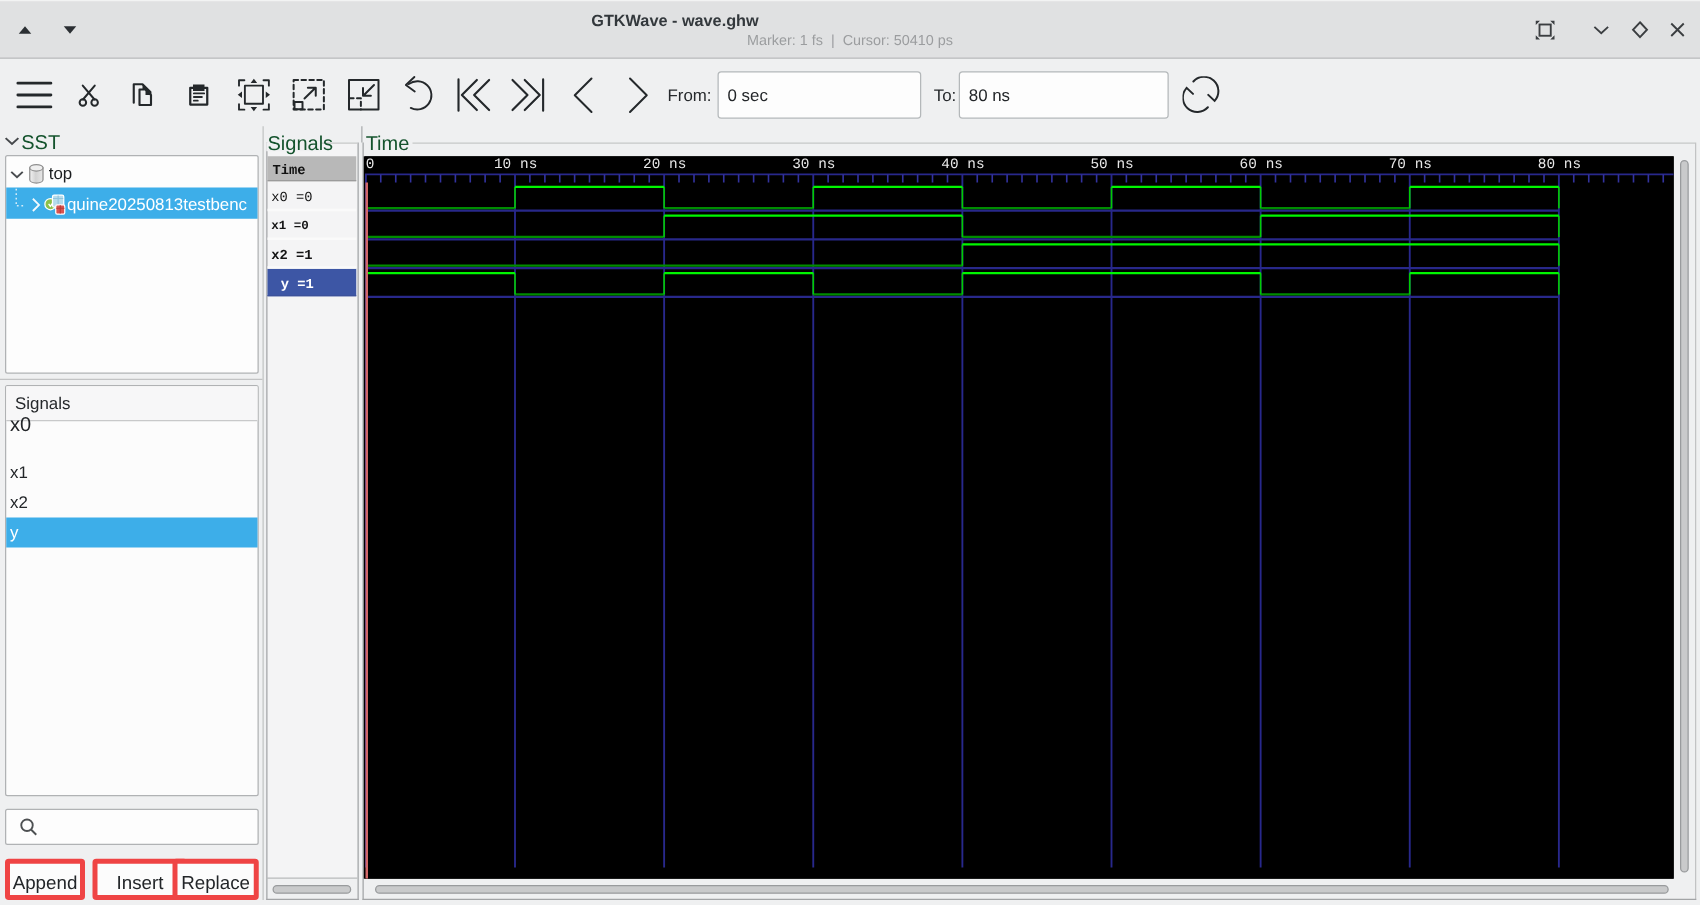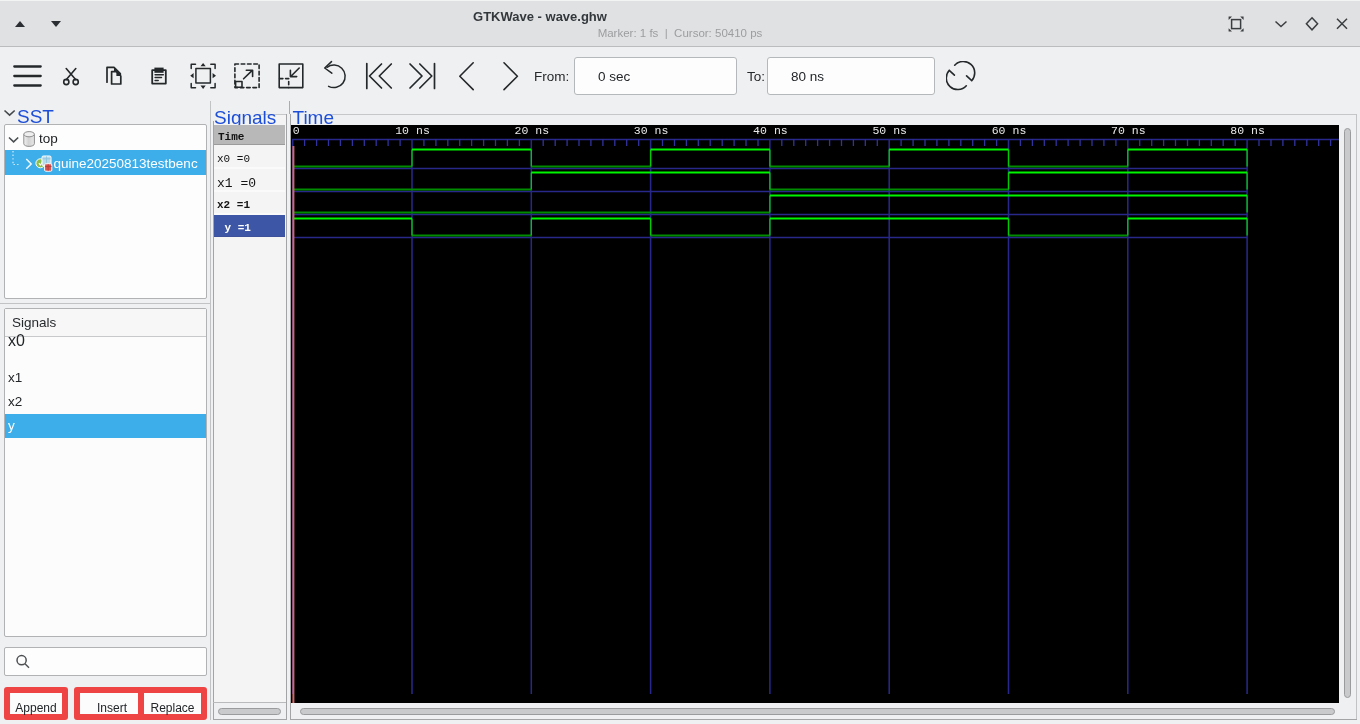--- a/index.html
+++ b/index.html
@@ -3,24 +3,24 @@
 *{margin:0;padding:0;box-sizing:border-box}
 html,body{width:1360px;height:724px;overflow:hidden}
 body{font-family:"Liberation Sans",sans-serif;background:#eff0f1;position:relative;color:#232629}
 .abs{position:absolute}
 .titlebar{left:0;top:0;width:1360px;height:47px;background:#e0e1e2;border-top:1px solid #f2f3f3;border-bottom:1px solid #bbbcbd}
 .title{left:0;top:8.5px;width:1080px;text-align:center;font-size:13px;font-weight:bold;color:#33383c}
 .subtitle{left:0;top:26.5px;width:1360px;text-align:center;font-size:11.5px;color:#9b9d9f}
 .tri-up{left:15px;top:21px;width:0;height:0;border-left:5.5px solid transparent;border-right:5.5px solid transparent;border-bottom:6px solid #2b2f33}
 .tri-dn{left:51px;top:21px;width:0;height:0;border-left:5.5px solid transparent;border-right:5.5px solid transparent;border-top:6px solid #2b2f33}
 .lbl{font-size:13.5px;color:#26292c}
-.input{background:#fdfdfd;border:1px solid #b4b8ba;border-radius:3px;font-size:13.5px;color:#232629;line-height:37px;padding-left:23px}
-.panelabel{font-size:19px;color:#1d4ed8}
+.input{background:#fdfdfd;border:1px solid #b4b8ba;border-radius:3px;font-size:13.5px;color:#232629;line-height:37px;padding-left:7px}
+.panelabel{font-size:16px;color:#14532d}
 .whitebox{background:#fdfdfd;border:1px solid #b0b2b4;border-radius:2px}
-.btn{position:absolute;background:#fcfcfc;border:6px solid #ef4444;border-radius:3px;font-size:12px;color:#232629;text-align:center;height:33px;line-height:31px}
+.btn{position:absolute;background:#fcfcfc;border:4px solid #ef4444;border-radius:3px;font-size:15px;color:#232629;text-align:center;height:33px;line-height:31px}
 .mono{font-family:"Liberation Mono",monospace}
 </style></head><body>
 
 <div class="abs titlebar"></div>
 <div class="abs tri-up"></div>
 <div class="abs tri-dn"></div>
 <div class="abs title">GTKWave - wave.ghw</div>
 <div class="abs subtitle">Marker: 1 fs&nbsp; | &nbsp;Cursor: 50410 ps</div>
 <svg width="140" height="20" viewBox="0 0 140 20" style="position:absolute;left:1223px;top:14px">
     <g fill="none" stroke="#3b3e41" stroke-width="1.5">
@@ -127,21 +127,21 @@
 <div class="abs" style="left:213.3px;top:114.3px;width:1px;height:605.5px;background:#a2a4a6"></div>
 <div class="abs" style="left:285.7px;top:114.3px;width:1px;height:605.5px;background:#a2a4a6"></div>
 <div class="abs" style="left:213.3px;top:702.3px;width:72.6px;height:1px;background:#b8babb"></div>
 <div class="abs" style="left:213.3px;top:718.9px;width:73.4px;height:1px;background:#a2a4a6"></div>
 <div class="abs" style="left:257px;top:114.3px;width:29px;height:1px;background:#c6c7c8"></div>
 <div class="abs" style="left:213.3px;top:114.3px;width:44px;height:7px;background:#eff0f1"></div>
 <div class="abs panelabel" style="left:214px;top:107px">Signals</div>
 <div class="abs" style="left:214.3px;top:124.5px;width:71px;height:20.5px;background:#b8b8b8;border-bottom:1px solid #9b9b9b"></div>
 <div class="abs mono" style="left:218px;top:130.5px;font-size:11px;font-weight:bold;color:#111">Time</div>
 <div class="abs mono" style="left:217px;top:153px;font-size:11px;font-weight:normal;color:#141414">x0 =0</div>
-<div class="abs mono" style="left:217px;top:176px;font-size:13px;font-weight:normal;color:#141414">x1 =0</div>
+<div class="abs mono" style="left:217px;top:176px;font-size:10px;font-weight:bold;color:#141414">x1 =0</div>
 <div class="abs mono" style="left:217px;top:199px;font-size:11px;font-weight:bold;color:#141414">x2 =1</div>
 <div class="abs" style="left:214px;top:214.5px;width:71px;height:22.5px;background:#3d56a5;border-bottom:1.5px solid #3c519a"></div>
 <div class="abs mono" style="left:224.5px;top:221.5px;font-size:11px;font-weight:bold;color:#fff">y =1</div>
 <div class="abs" style="left:214px;top:167px;width:71px;height:1.5px;background:#fafafa"></div>
 <div class="abs" style="left:214px;top:190px;width:71px;height:1.5px;background:#fafafa"></div>
 <div class="abs" style="left:214px;top:213px;width:71px;height:1.5px;background:#fafafa"></div>
 
 <div class="abs" style="left:289.9px;top:114.3px;width:1px;height:605.5px;background:#a2a4a6"></div>
 <div class="abs" style="left:1355.9px;top:114.3px;width:1px;height:605.5px;background:#c2c3c4"></div>
 <div class="abs" style="left:289.9px;top:718.9px;width:1067px;height:1px;background:#a2a4a6"></div>

